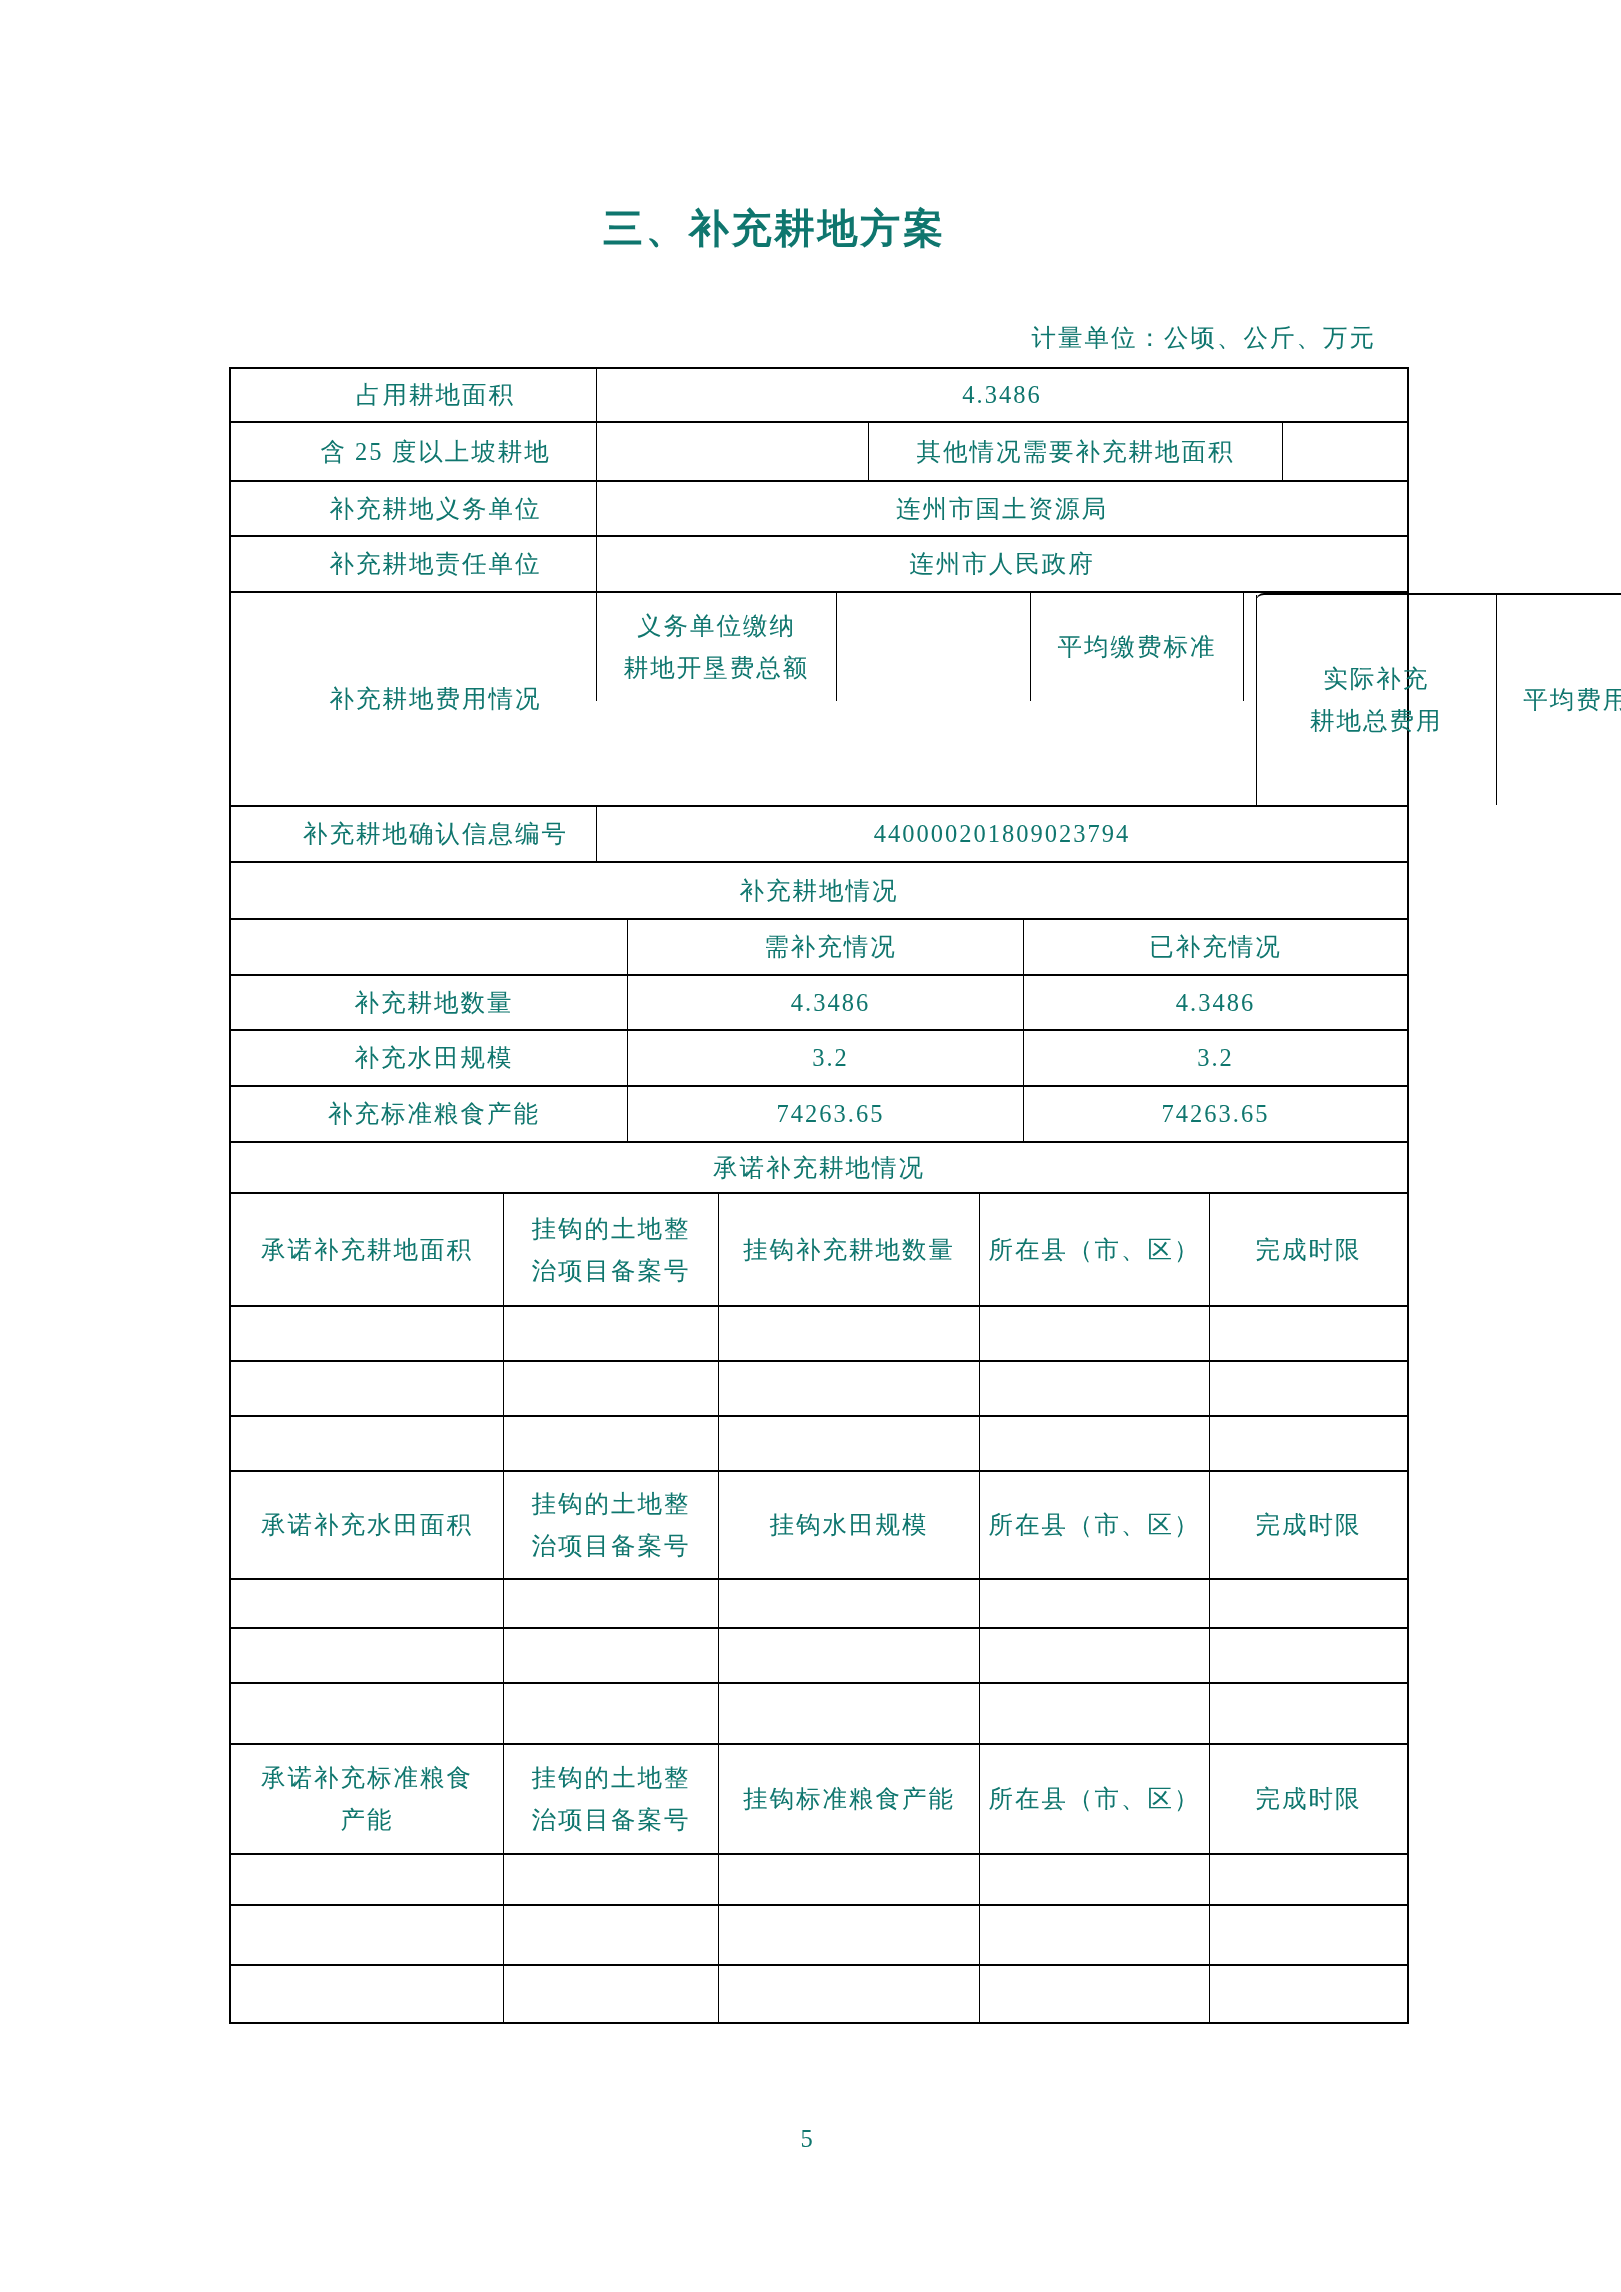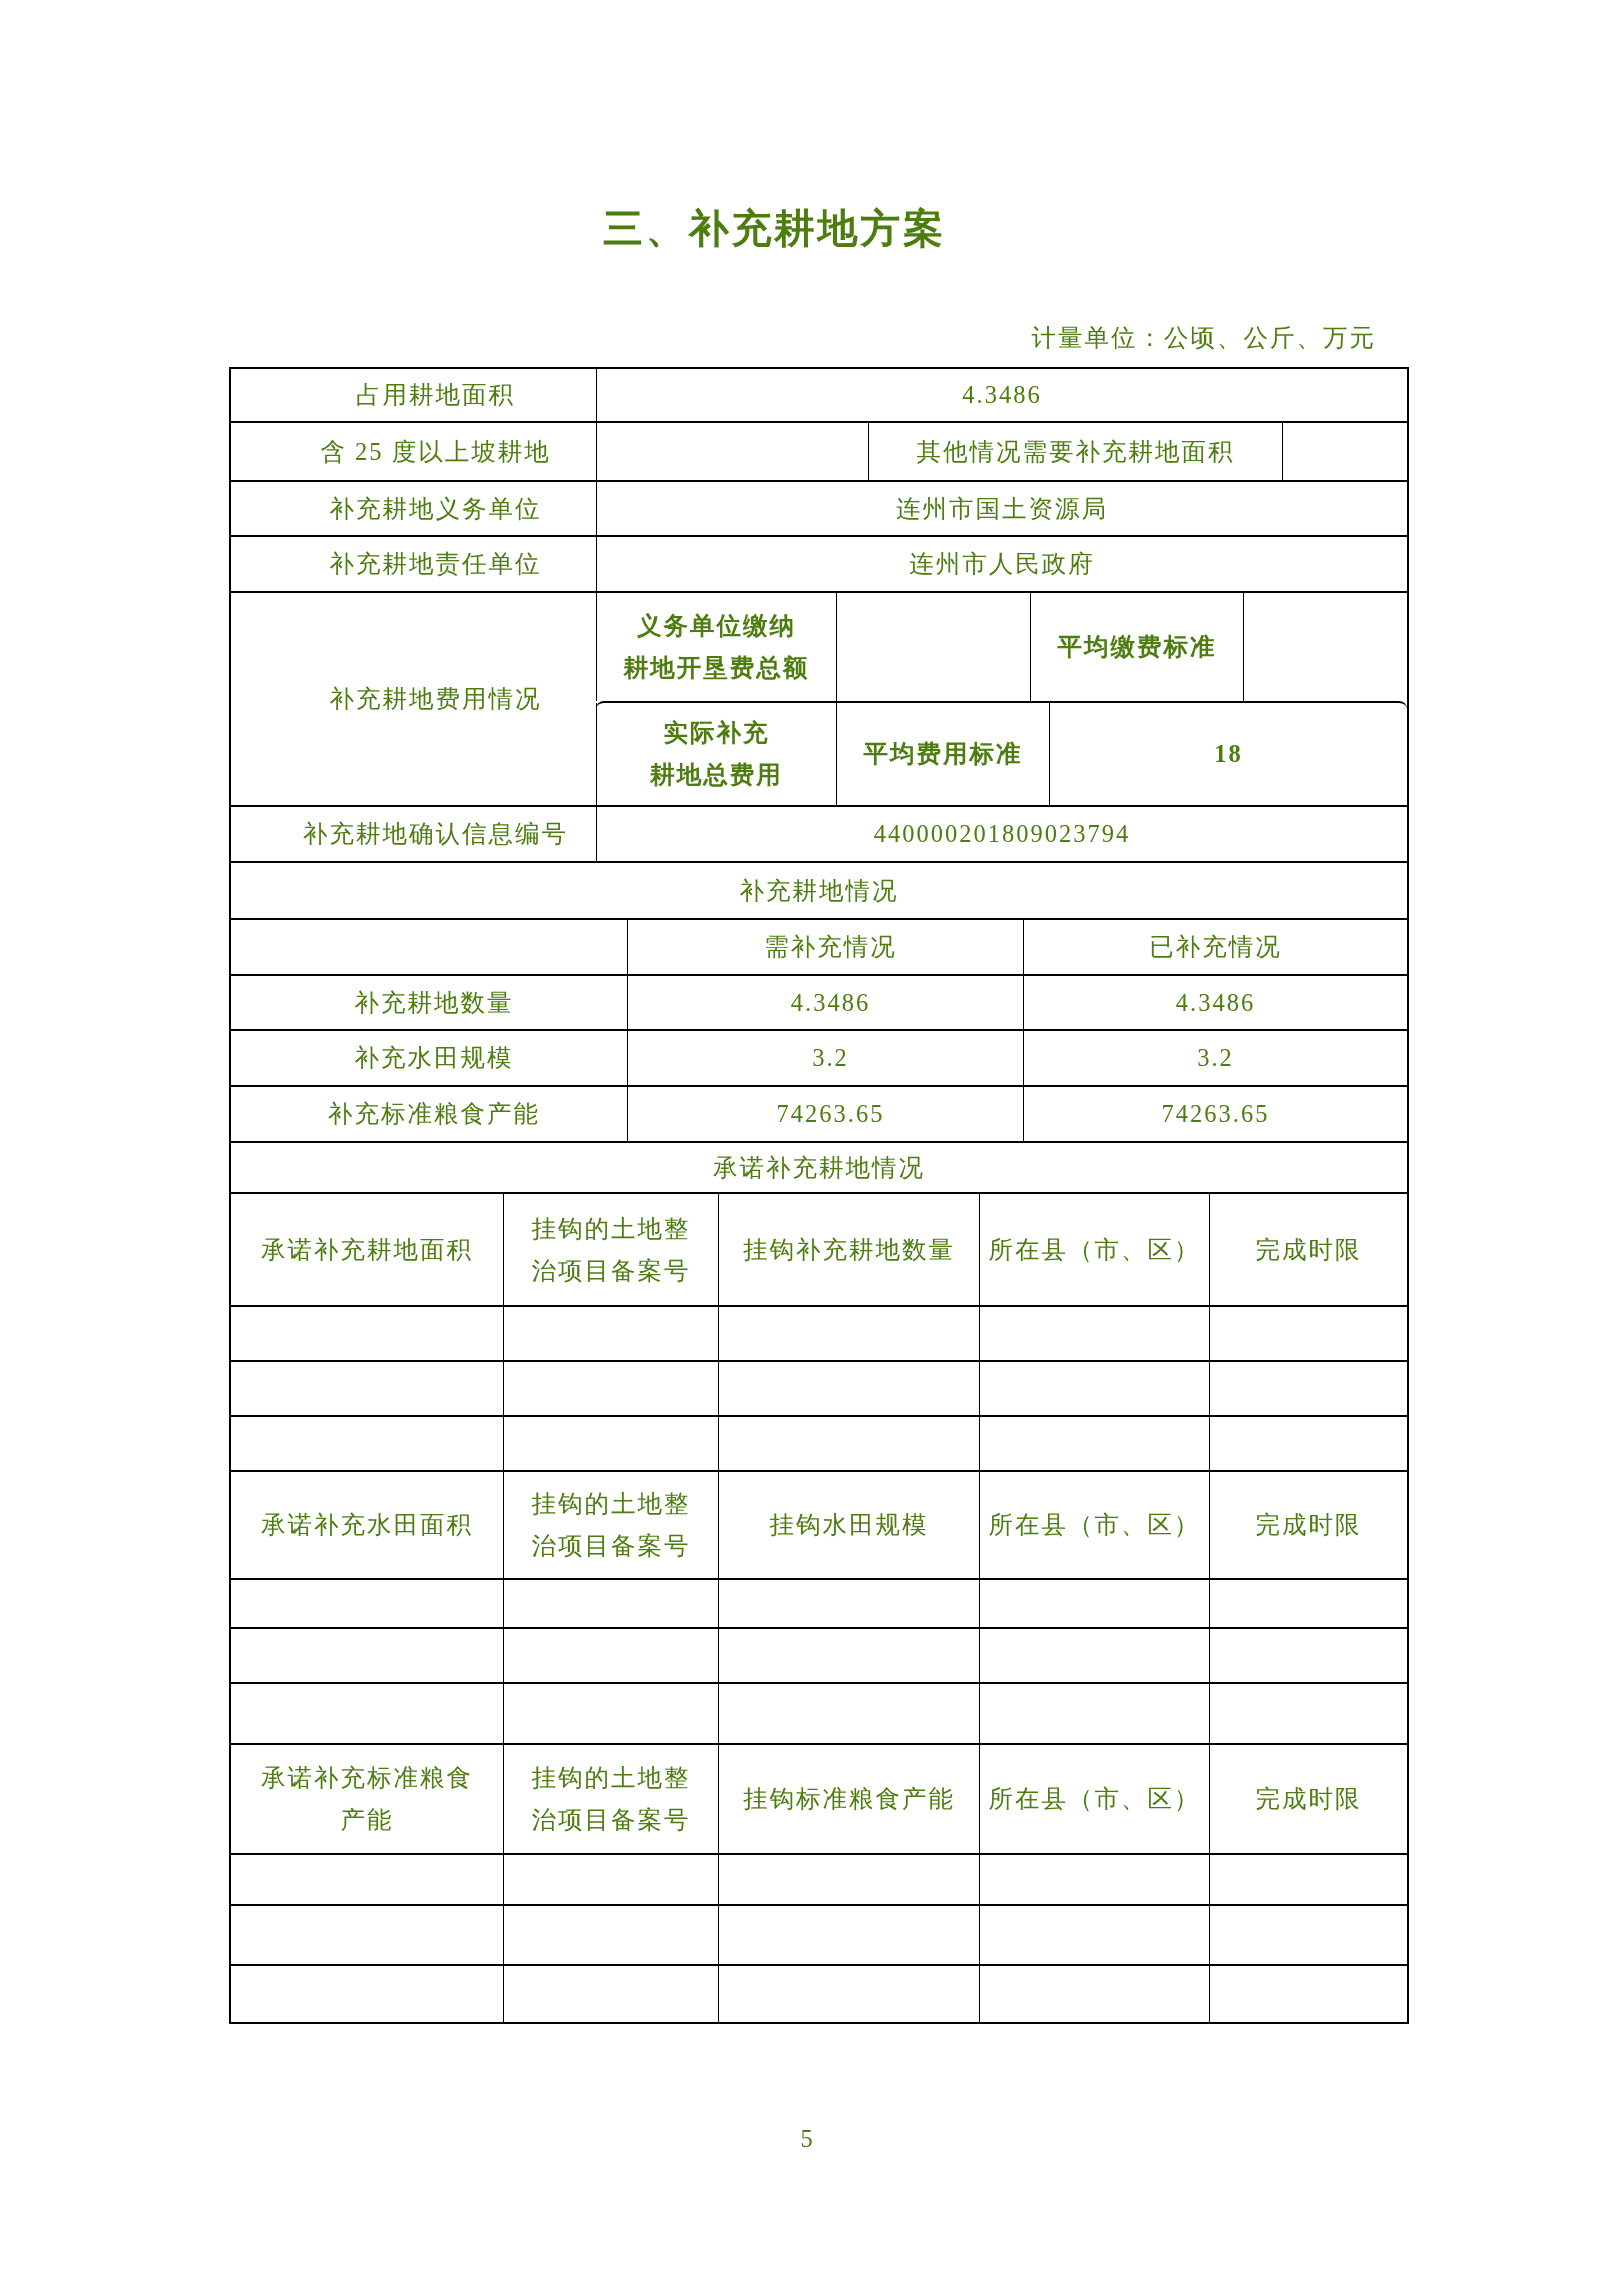--- a/index.html
+++ b/index.html
@@ -1,20 +1,20 @@
 <!DOCTYPE html>
 <html><head>
 <meta charset="utf-8">
 <style>
   html,body{margin:0;padding:0;background:#ffffff;}
   .page{
     position:relative;
     width:1621px;height:2293px;
     background:#ffffff;
-    color:#4d7c0f;
+    color:#0f766e;
     font-family:"Liberation Serif","DejaVu Serif",serif;
     overflow:hidden;
   }
   .doc-title{
     position:absolute;top:201px;left:0;width:1549px;
     text-align:center;
     font-size:40px;font-weight:bold;letter-spacing:2.9px;
   }
   .unit-note{
     position:absolute;top:321px;right:245px;
@@ -30,21 +30,21 @@
     box-sizing:border-box;
     border-left:1px solid #000;
     display:flex;align-items:center;justify-content:center;
     text-align:center;
     font-size:24.5px;letter-spacing:2px;line-height:1.7;
     white-space:pre-line;
     padding:0 5.9px;
     overflow:hidden;
   }
   .c:first-child{border-left:none;}
-  .subcol{display:flex;flex-direction:column;flex:1;box-sizing:border-box;min-width:0;font-weight:bold;}
+  .subcol{display:flex;flex-direction:row;flex:1;box-sizing:border-box;min-width:0;}
   .subrow{display:flex;box-sizing:border-box;}
   .subrow + .subrow{border-top:2px solid #000;border-radius:8px;}
   .subrow .c:first-child{border-left:1px solid #000;}
   .f1{flex:1;}
   .w327{width:321px;margin-left:44px;} .w277{width:272px;} .w422{width:414px;}
   .w245{width:240px;} .w198{width:194px;} .w217{width:213px;}
   .w404{width:396px;padding-left:16px;}
   .w219{width:215px;} .w266{width:261px;} .w235{width:230px;}
   .page-number{
     position:absolute;top:2125px;left:0;width:1613px;

